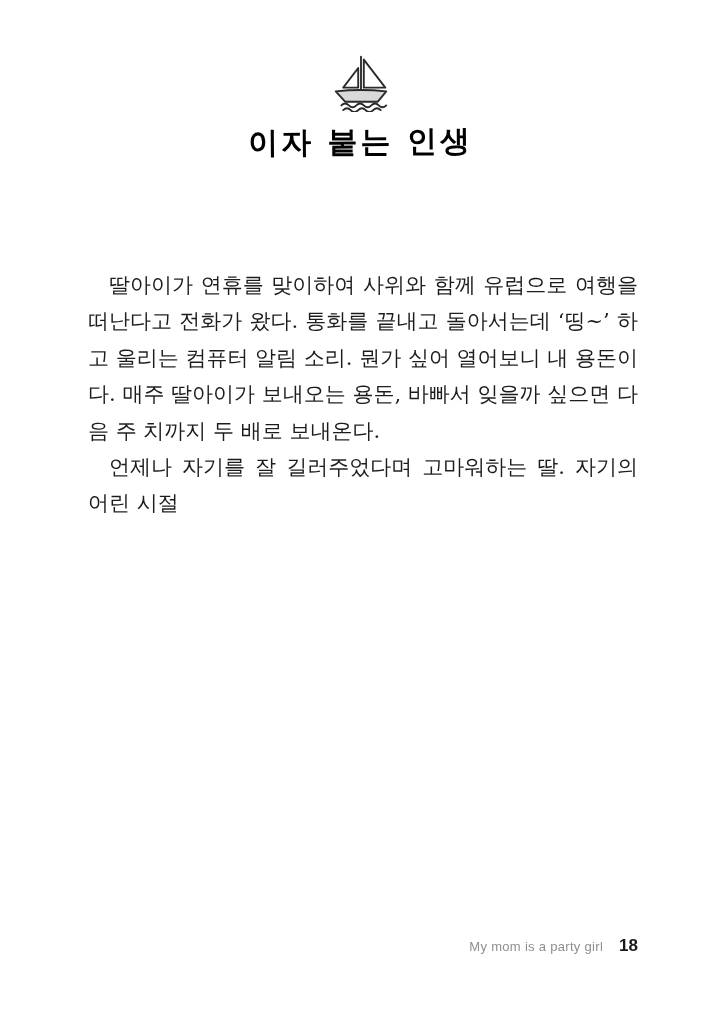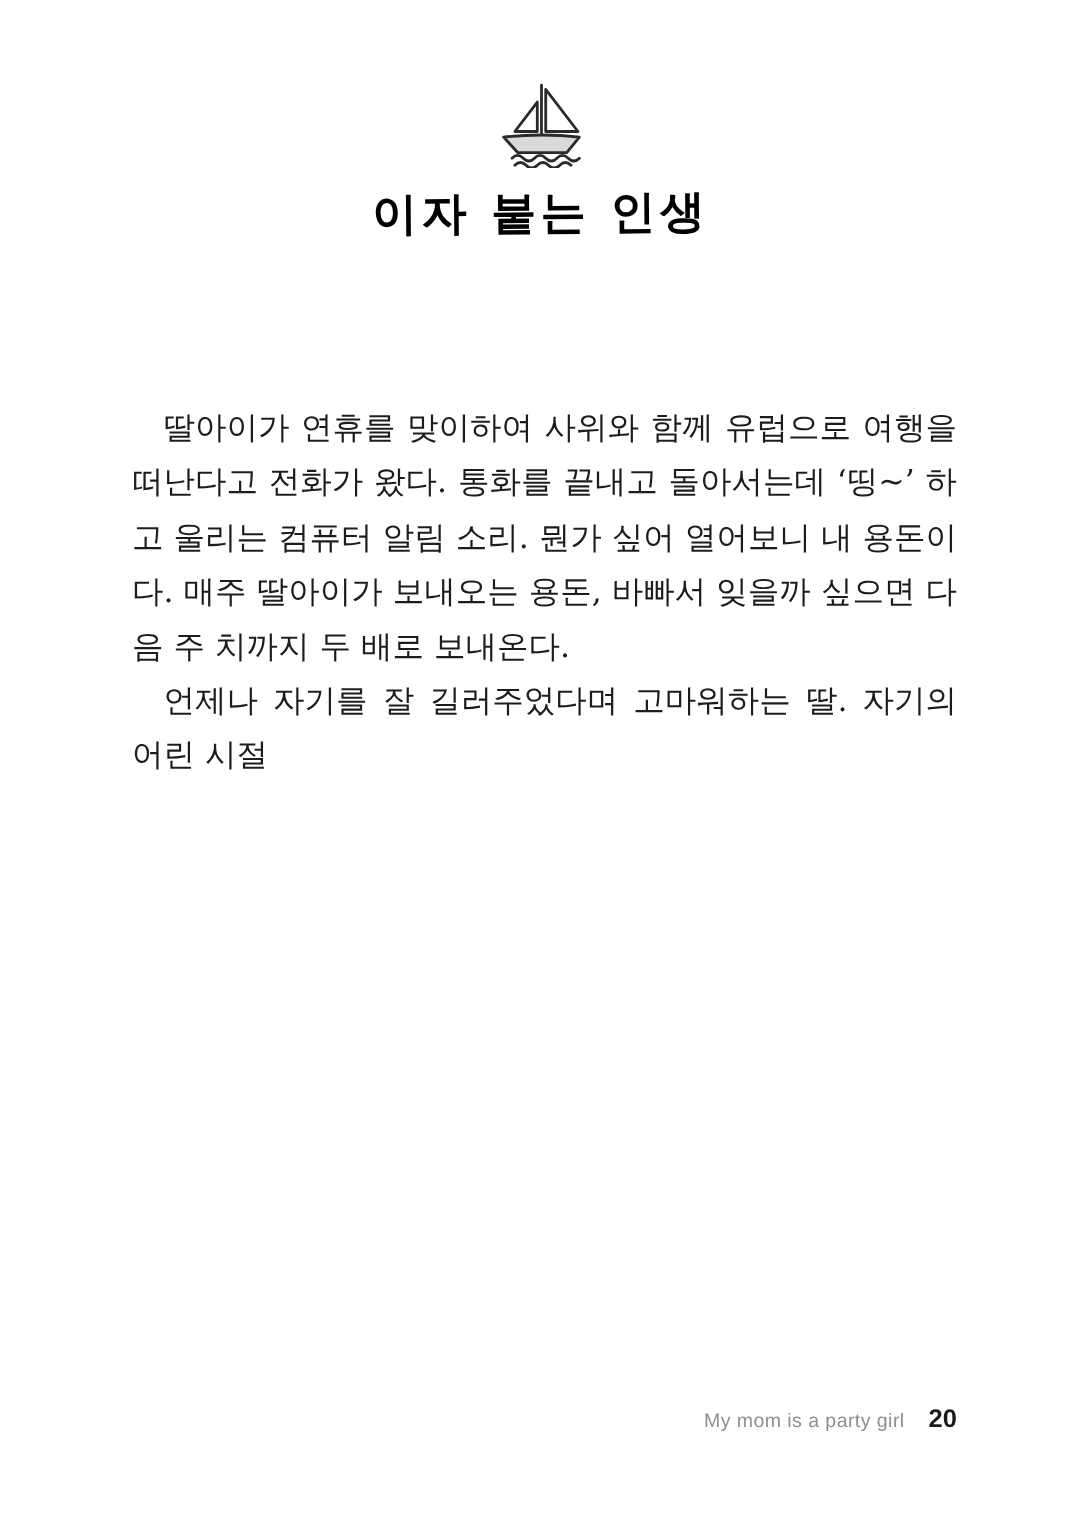--- a/index.html
+++ b/index.html
@@ -106,16 +106,16 @@
     <h1 class="chapter-title">이자 붙는 인생</h1>
   </div>
 
   <div class="body-text">
     <p>딸아이가 연휴를 맞이하여 사위와 함께 유럽으로 여행을 떠난다고 전화가 왔다. 통화를 끝내고 돌아서는데 ‘띵~’ 하고 울리는 컴퓨터 알림 소리. 뭔가 싶어 열어보니 내 용돈이다. 매주 딸아이가 보내오는 용돈, 바빠서 잊을까 싶으면 다음 주 치까지 두 배로 보내온다.</p>
     <p>언제나 자기를 잘 길러주었다며 고마워하는 딸. 자기의 어린 시절</p>
   </div>
 
   <div class="page-footer">
     <span class="running-title">My mom is a party girl</span>
-    <span class="page-number">20</span>
+    <span class="page-number">18</span>
   </div>
 
 </div>
 
 </body></html>

